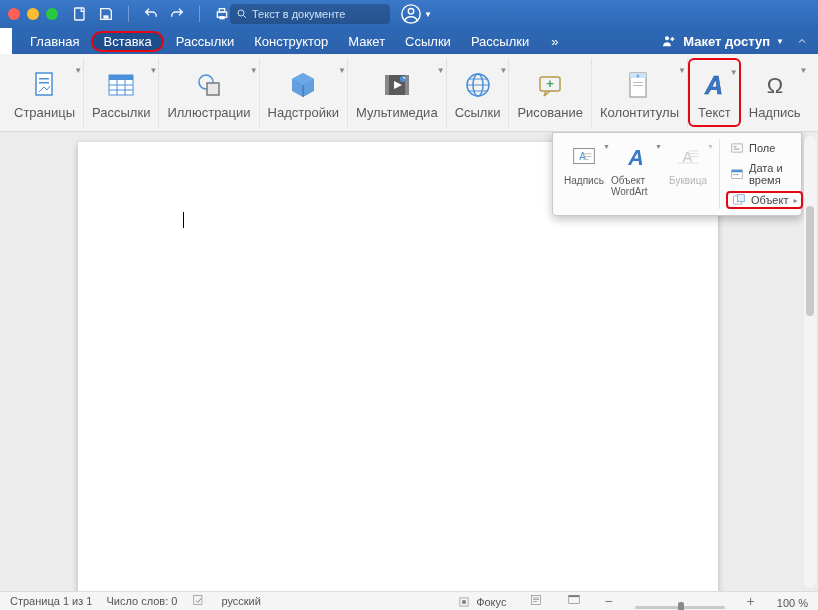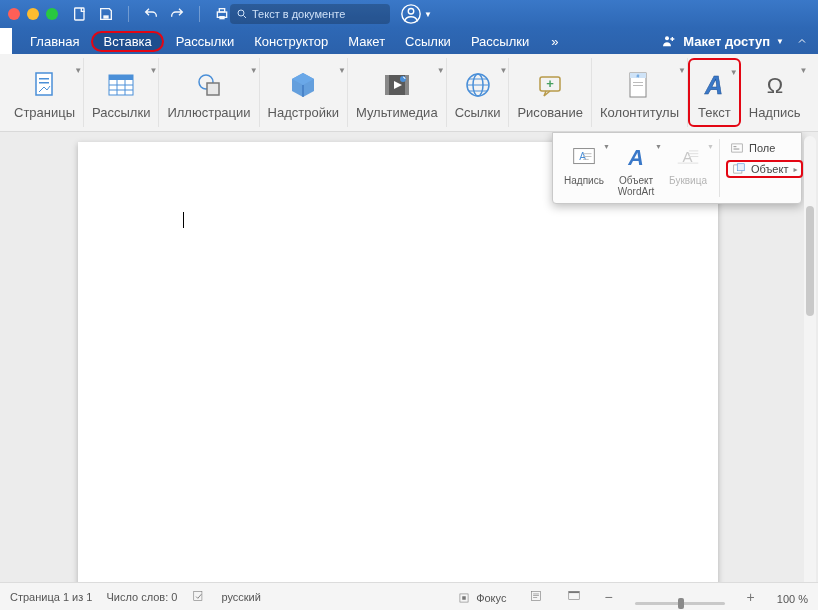--- a/index.html
+++ b/index.html
@@ -47,21 +47,21 @@
 .p-drop { position: absolute; top: 4px; right: -1px; font-size: 7px; color: #888; }
 .popup-right { flex: 1; padding-left: 6px; display: flex; flex-direction: column; gap: 3px; }
 .pr-row { display: flex; align-items: center; gap: 5px; font-size: 11px; color: #444; padding: 2px 4px; border-radius: 3px; cursor: pointer; }
 .pr-row svg { width: 14px; height: 14px; flex-shrink: 0; }
 .pr-row.hl { border: 2.5px solid #e30613; border-radius: 4px; padding: 0 4px; }
 .pr-arrow { margin-left: auto; font-size: 8px; color: #888; }
 
 .vscroll { position: absolute; right: 2px; top: 4px; width: 12px; height: 452px; background: #f4f4f4; border-radius: 6px; }
 .vthumb { position: absolute; top: 70px; width: 8px; left: 2px; height: 110px; background: #c9c9c9; border-radius: 4px; }
 
-.statusbar { position: absolute; bottom: 0; left: 0; right: 0; height: 28px; background: #f5f5f5; border-top: 1px solid #dcdcdc; display: flex; align-items: center; padding: 0 10px; font-size: 11px; color: #555; gap: 14px; }
+.statusbar { position: absolute; bottom: 0; left: 0; right: 0; height: 19px; background: #f5f5f5; border-top: 1px solid #dcdcdc; display: flex; align-items: center; padding: 0 10px; font-size: 11px; color: #555; gap: 14px; }
 .sb-right { margin-left: auto; display: flex; align-items: flex-end; gap: 22px; }
 .viewbtn svg { width: 16px; height: 14px; }
 .zoom-slider { width: 90px; height: 3px; background: #c9c9c9; position: relative; border-radius: 2px; }
 .zoom-thumb { position: absolute; left: 43px; top: -4px; width: 6px; height: 11px; background: #8a8a8a; border-radius: 2px; }
 </style>
 </head>
 <body>
 
 <div class="titlebar">
   <div class="traffic">
@@ -263,21 +263,21 @@
           </div>
         <span>Надпись</span>
       </div>
       <div class="p-item">
         <span class="p-drop">▼</span>
         <div class="p-ico">
             <svg viewBox="0 0 32 32">
               <text x="16" y="24" font-size="23" font-weight="bold" font-style="italic" text-anchor="middle" fill="#3a78c8">A</text>
             </svg>
           </div>
-        <span style="text-align:center;line-height:1.1">Объект WordArt</span>
+        <span style="line-height:1.1">Объект WordArt</span>
       </div>
       <div class="p-item disabled">
         <span class="p-drop">▼</span>
         <div class="p-ico">
             <svg viewBox="0 0 32 32">
               <text x="10" y="21" font-size="16" fill="#888">A</text>
               <rect x="17" y="9" width="10" height="1" fill="#bbb"></rect>
               <rect x="17" y="12" width="10" height="1" fill="#bbb"></rect>
               <rect x="17" y="15" width="10" height="1" fill="#bbb"></rect>
               <rect x="5" y="22" width="22" height="1" fill="#bbb"></rect>
@@ -287,20 +287,29 @@
       </div>
     </div>
     <div class="popup-right">
       <div class="pr-row">
         <svg viewBox="0 0 24 24">
             <rect x="3" y="5" width="18" height="14" fill="none" stroke="#888"></rect>
             <rect x="6" y="9" width="5" height="1.5" fill="#888"></rect>
             <rect x="6" y="13" width="10" height="1.5" fill="#888"></rect>
           </svg>
         <span>Поле</span>
+      </div>
+      <div class="pr-row">
+        <svg viewBox="0 0 24 24">
+            <rect x="3" y="5" width="18" height="15" fill="#fff" stroke="#888"></rect>
+            <rect x="3" y="5" width="18" height="4" fill="#4a8fd8"></rect>
+            <rect x="6" y="12" width="3" height="2" fill="#888"></rect>
+            <rect x="11" y="12" width="3" height="2" fill="#888"></rect>
+          </svg>
+        <span>Дата и время</span>
       </div>
       <div class="pr-row hl">
         <svg viewBox="0 0 24 24">
             <rect x="3" y="5" width="14" height="14" fill="#fff" stroke="#888"></rect>
             <rect x="9" y="3" width="12" height="12" fill="#e8f0fb" stroke="#4a8fd8"></rect>
           </svg>
         <span>Объект</span>
         <span class="pr-arrow">▸</span>
       </div>
     </div>

